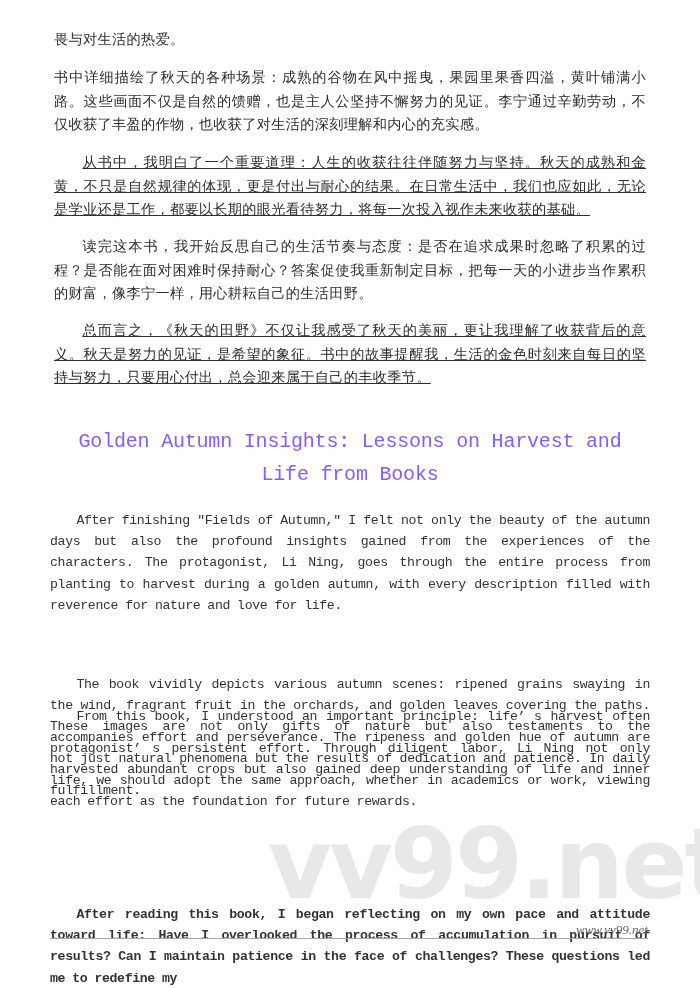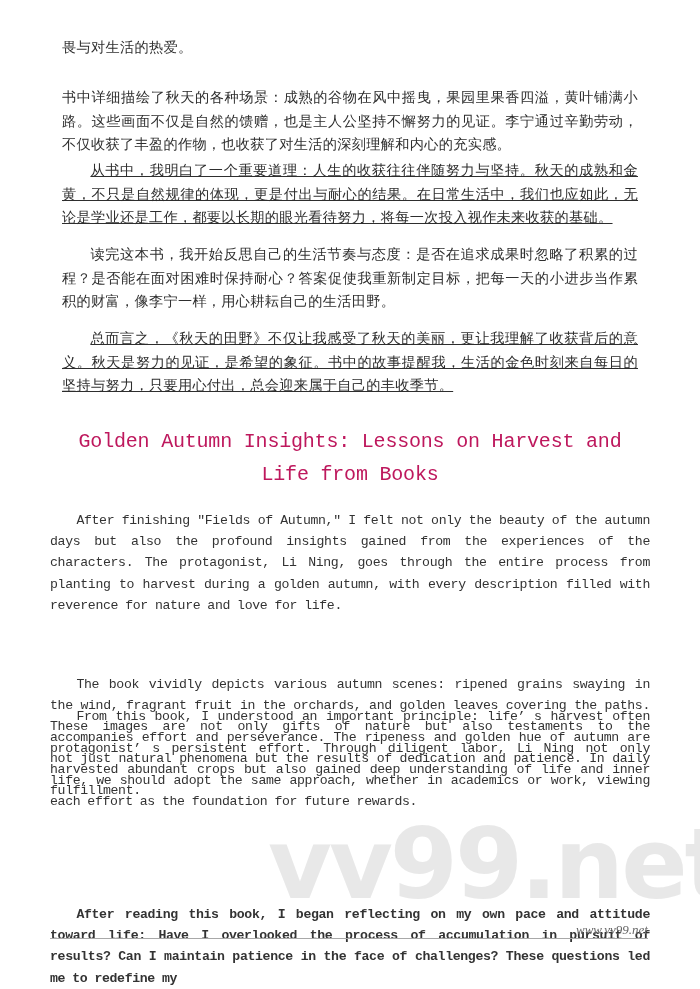--- a/index.html
+++ b/index.html
@@ -4,33 +4,33 @@
 <style>
   html, body { margin: 0; padding: 0; }
   body {
     width: 700px; height: 989px; background: #ffffff; position: relative; overflow: hidden;
     color: #2b2b2b;
   }
   .page { position: absolute; left: 50px; top: 0; width: 600px; }
   .cn {
     font-family: "DejaVu Serif", serif;
     font-size: 14.2px; line-height: 23.5px; letter-spacing: 0.3px;
-    margin: 12px; color: #2e2e2e; text-align: justify;
+    margin: 4px; color: #2e2e2e; text-align: justify;
   }
   .cn.indent { text-indent: 2em; }
   #cn-p0 { position: absolute; top: 24px; }
-  #cn-p1 { position: absolute; top: 74px; }
+  #cn-p1 { position: absolute; top: 62px; }
   #cn-p2 { position: absolute; top: 147px; text-decoration: underline; }
   #cn-p3 { position: absolute; top: 231px; font-family: Liberation Serif, serif; }
   #cn-p4 { position: absolute; top: 315px; text-decoration: underline; }
   .title {
     position: absolute; top: 425px; left: 0; width: 600px;
     font-family: "Liberation Mono", "DejaVu Sans Mono", monospace;
     font-size: 20px; line-height: 33px; text-align: center;
-    color: #be185d; margin: 0; letter-spacing: -0.2px; font-weight: normal;
+    color: #8b5cf6; margin: 0; letter-spacing: -0.2px; font-weight: normal;
   }
   .en {
     font-family: "Liberation Mono", "DejaVu Sans Mono", monospace;
     font-size: 13.2px; line-height: 21.2px; margin: 0; color: #333;
     text-align: justify; letter-spacing: -0.35px; word-spacing: -0.5px;
   }
   .en.indent { text-indent: 2em; }
   #en-p0 { position: absolute; top: 510px; }
   #en-p1 { position: absolute; top: 626px; margin-top: 48px; }
   #en-p2 { position: absolute; top: 706px; }

